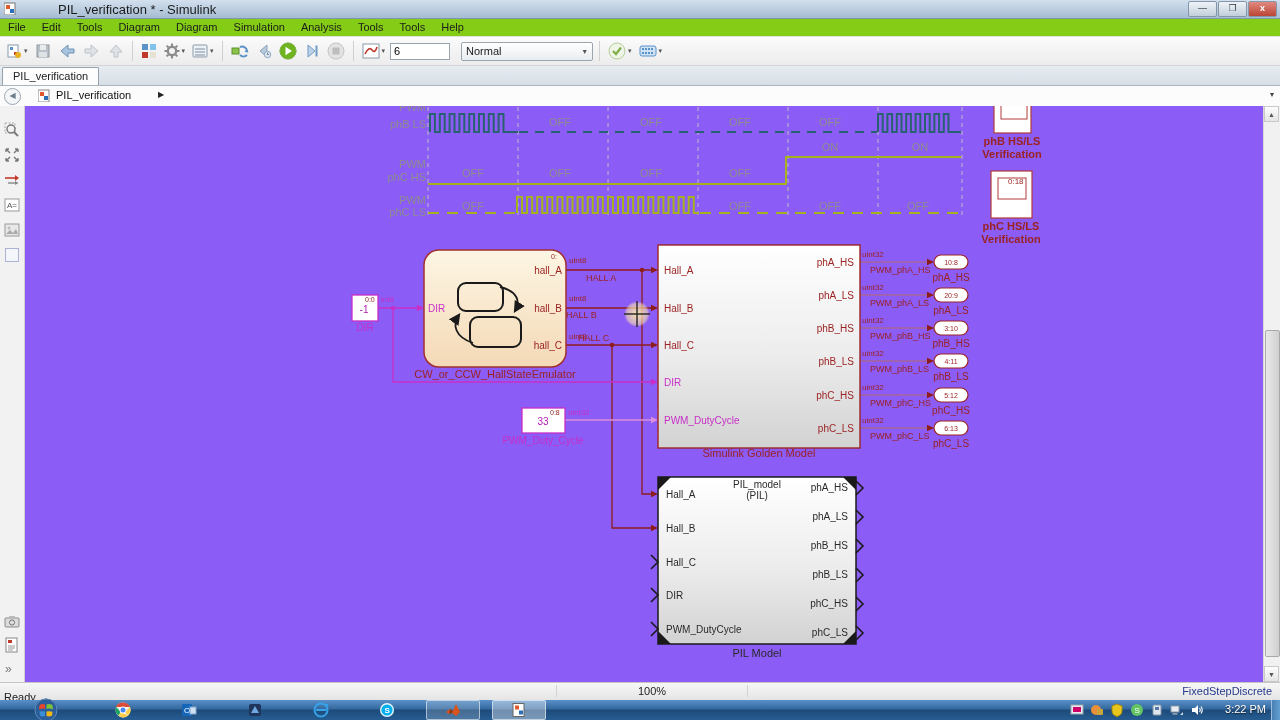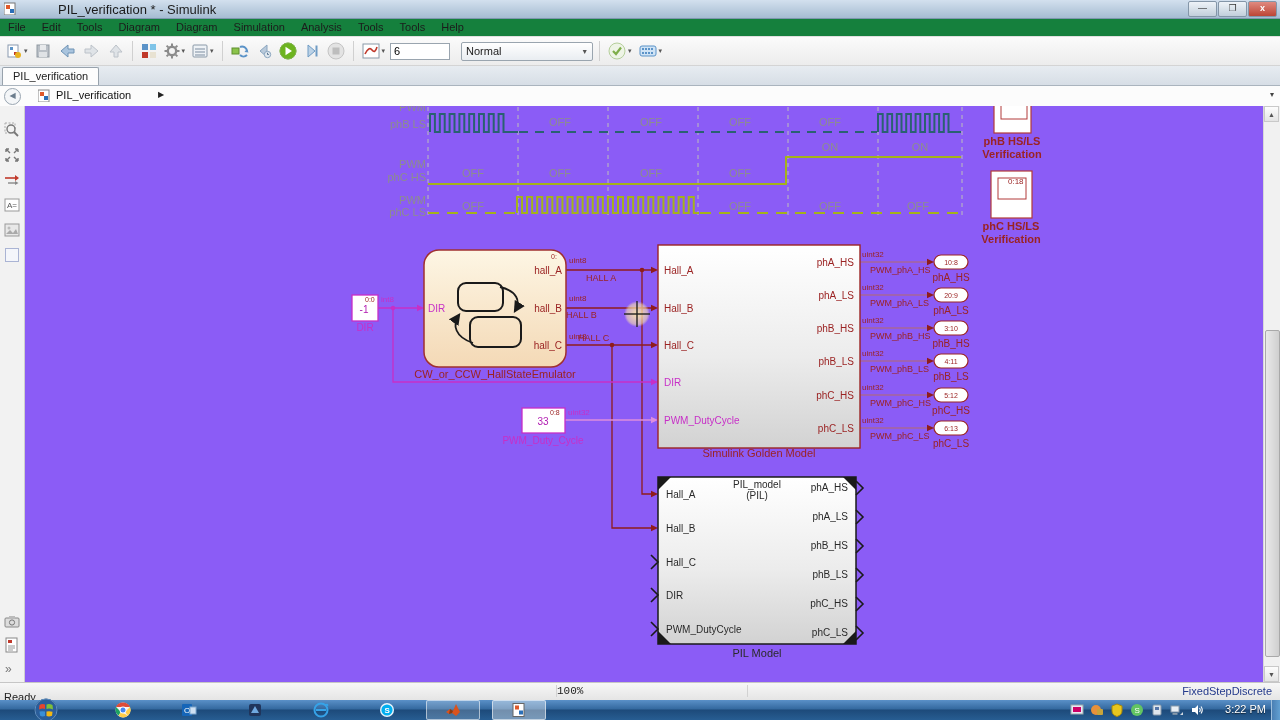--- a/index.html
+++ b/index.html
@@ -8,21 +8,21 @@
   
   #titlebar{position:absolute;left:0;top:0;width:1280px;height:18px;
     background:linear-gradient(#d3e0ee,#a6bcd2);border-bottom:1px solid #7e97ae;}
   #titlebar .ticon{position:absolute;left:4px;top:2px;width:13px;height:13px;}
   #titlebar .ttext{position:absolute;left:22px;top:2px;font-size:13px;color:#1b1b1b;margin-left:36px;}
   .winbtns{position:absolute;right:3px;top:1px;display:flex;gap:1px;}
   .wbtn{width:27px;height:14px;font-size:9px;line-height:13px;text-align:center;
     background:linear-gradient(#eef3f8,#c2cfdb);border:1px solid #8496a8;border-radius:2px;color:#333;}
   .wbtn.close{background:linear-gradient(#e08a80,#bc4535);color:#fff;font-weight:bold;}
   
-  #menubar{position:absolute;left:0;top:19px;width:1280px;height:17px;background:#15803d;
+  #menubar{position:absolute;left:0;top:19px;width:1280px;height:17px;background:#84cc16;
     border-bottom:1px solid #e0e0e0;display:flex;}
   .menuitem{font-size:11px;color:#1c1c1c;padding:0 8px;height:17px;line-height:17px;}
   
   #toolbar{position:absolute;left:0;top:37px;width:1280px;height:29px;
     background:linear-gradient(#fbfbfb,#ececec);border-bottom:1px solid #d4d4d4;
     display:flex;align-items:center;gap:3px;padding-left:4px;box-sizing:border-box;}
   .tbtn{display:flex;align-items:center;height:24px;padding:0 2px;border-radius:2px;}
   .tsep{width:1px;height:20px;background:#d0d0d0;margin:0 3px;}
   .dd{font-size:7px;color:#555;margin-left:2px;}
   #simtime{width:52px;height:15px;font-size:11px;border:1px solid #9aa5af;padding:0 3px;
@@ -59,22 +59,22 @@
   #vscroll{position:absolute;right:0;top:106px;width:16px;height:576px;background:#f1f1f1;
     border-left:1px solid #d8d8d8;}
   .sarrow{position:absolute;left:0;width:15px;height:16px;font-size:7px;color:#555;
     text-align:center;line-height:16px;background:linear-gradient(#fdfdfd,#e4e4e4);border:1px solid #c9c9c9;box-sizing:border-box;}
   #vthumb{position:absolute;left:1px;top:224px;width:13px;height:325px;border:1px solid #a9a9a9;
     border-radius:2px;background:linear-gradient(90deg,#e9e9e9,#cfcfcf);}
   
   #statusbar{position:absolute;left:0;top:682px;width:1280px;height:18px;
     background:linear-gradient(#f7f7f7,#e4e4e4);border-top:1px solid #c6c6c6;font-size:11px;color:#222;}
   #status-left{position:absolute;left:4px;top:2px;margin-top:6px;}
-  #status-zoom{position:absolute;left:556px;top:2px;width:190px;
-    border-left:1px solid #d2d2d2;border-right:1px solid #d2d2d2;font-family:Liberation Mono, monospace;}
+  #status-zoom{position:absolute;left:556px;top:2px;width:190px;text-align:center;
+    border-left:1px solid #d2d2d2;border-right:1px solid #d2d2d2;}
   #status-solver{position:absolute;right:8px;top:2px;color:#243a8c;}
   
   #taskbar{position:absolute;left:0;top:700px;width:1280px;height:20px;
     background:linear-gradient(#5a90c8 0%,#34699f 45%,#1d4a7a 50%,#275d92 100%);}
   .tb-app{position:absolute;top:0;width:54px;height:20px;display:flex;align-items:center;justify-content:center;}
   .tb-app.boxed{border:1px solid rgba(255,255,255,.55);background:rgba(255,255,255,.18);
     border-radius:2px;box-sizing:border-box;}
   .tb-app.active{background:rgba(255,255,255,.38);}
   .tray{position:absolute;top:3px;width:14px;height:14px;}
   #clock{position:absolute;right:14px;top:3px;font-size:11px;color:#fff;text-shadow:0 1px 1px #123;}

